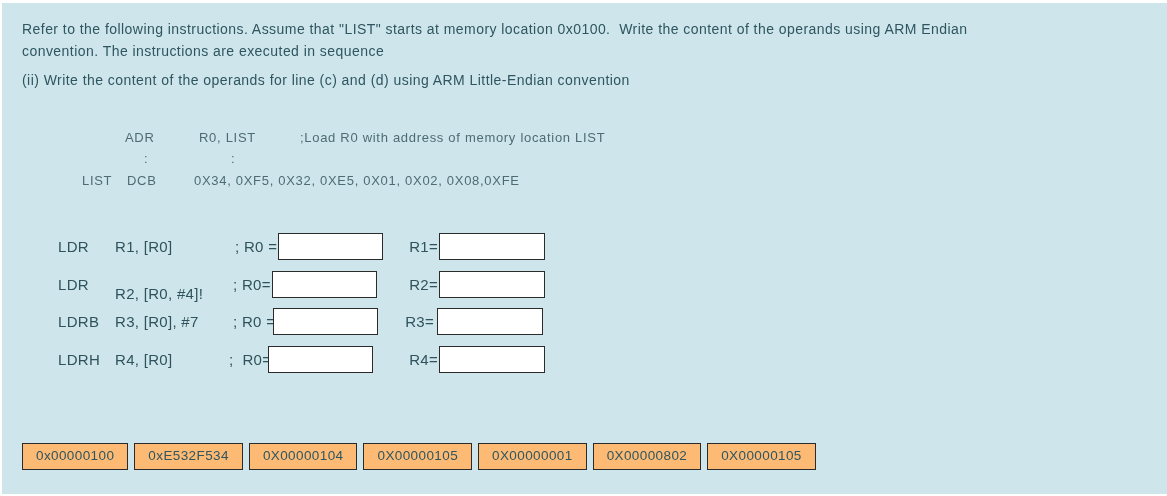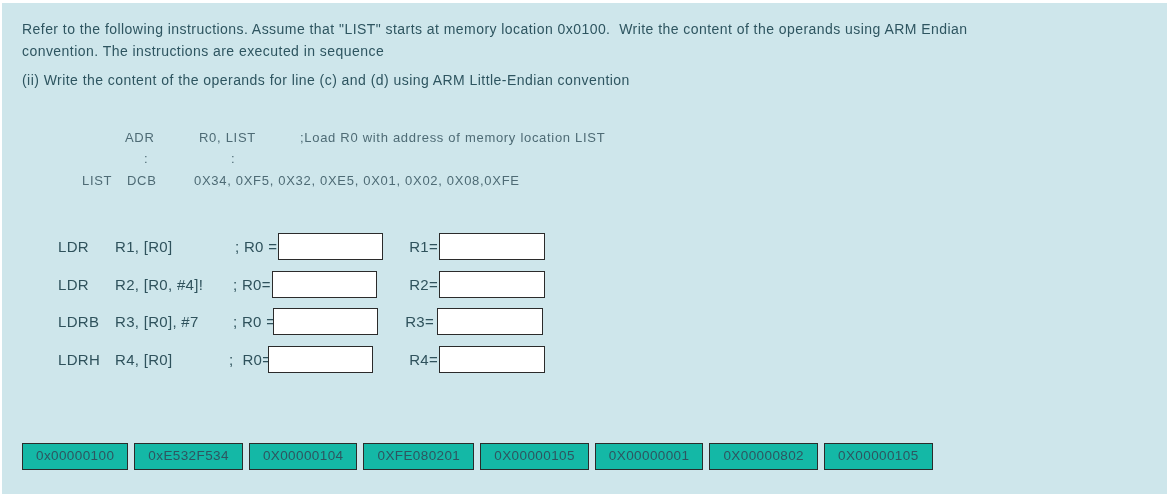--- a/index.html
+++ b/index.html
@@ -31,21 +31,21 @@
   .blank{
     position:absolute;top:0;width:105px;height:27px;
     background:#ffffff;border:1.5px solid #2b2b2b;box-sizing:border-box;
   }
   
   .chips{
     position:absolute;left:22px;top:443px;display:flex;gap:6px;
   }
   .chip{
     height:27px;line-height:24px;padding:0 13px;box-sizing:border-box;
-    background:#14b8a6;border:1.5px solid #2b2b2b;
+    background:#fdba74;border:1.5px solid #2b2b2b;
     font-size:13.5px;letter-spacing:0.4px;color:#2e5560;
     font-family:"Liberation Sans", sans-serif;
     white-space:pre;cursor:pointer;
   }
 </style>
 </head>
 <body>
 
 <div class="panel"></div>
 
@@ -66,21 +66,21 @@
   <span class="itext" style="left:58px;">LDR</span>
   <span class="itext" style="left:115px;">R1, [R0]</span>
   <span class="itext" style="left:235px;">; R0 =</span>
   <div class="blank" style="left:278px;"></div>
   <span class="itext reg" style="left:380px;">R1=</span>
   <div class="blank" style="left:439px;width:106px;"></div>
 </div>
 
 <div class="row" style="top:271px;">
   <span class="itext" style="left:58px;">LDR</span>
-  <span class="itext" style="left:115px;">R2, [R0, #4]!</span>
+  <span class="itext" style="left:115px;margin-top:9px;">R2, [R0, #4]!</span>
   <span class="itext" style="left:233px;">; R0=</span>
   <div class="blank" style="left:272px;"></div>
   <span class="itext reg" style="left:380px;">R2=</span>
   <div class="blank" style="left:439px;width:106px;"></div>
 </div>
 
 <div class="row" style="top:308px;">
   <span class="itext" style="left:58px;">LDRB</span>
   <span class="itext" style="left:115px;">R3, [R0], #7</span>
   <span class="itext" style="left:233px;">; R0 =</span>
@@ -95,18 +95,17 @@
   <span class="itext" style="left:229px;">;  R0=</span>
   <div class="blank" style="left:268px;"></div>
   <span class="itext reg" style="left:380px;">R4=</span>
   <div class="blank" style="left:439px;width:106px;"></div>
 </div>
 
 <div class="chips">
   <div class="chip">0x00000100</div>
   <div class="chip">0xE532F534</div>
   <div class="chip">0X00000104</div>
-  <div class="chip">0XFE080201</div>
   <div class="chip">0X00000105</div>
   <div class="chip">0X00000001</div>
   <div class="chip">0X00000802</div>
   <div class="chip">0X00000105</div>
 </div>
 
 </body></html>

